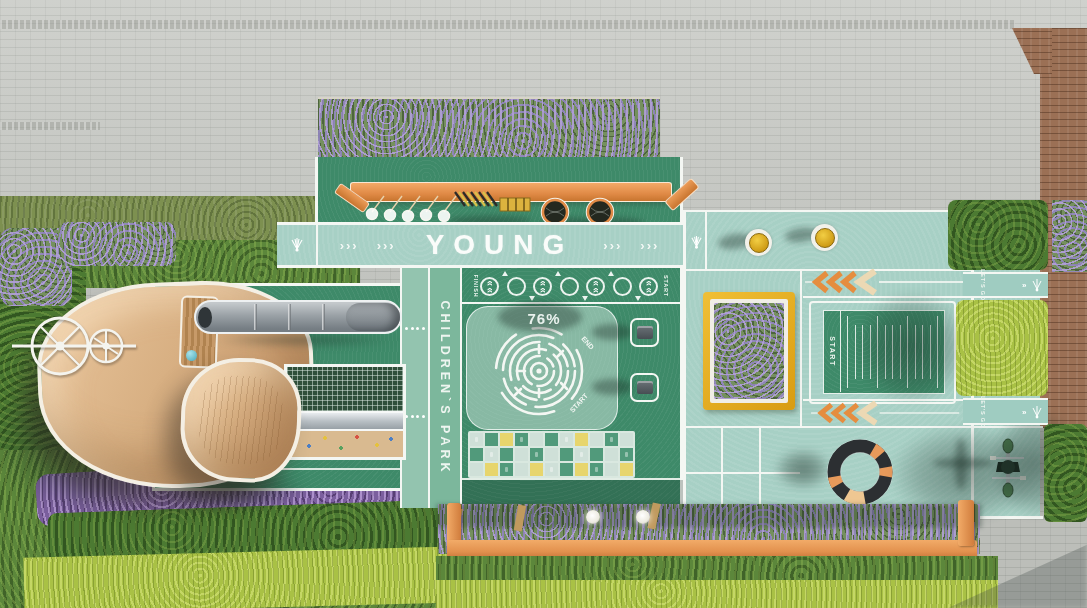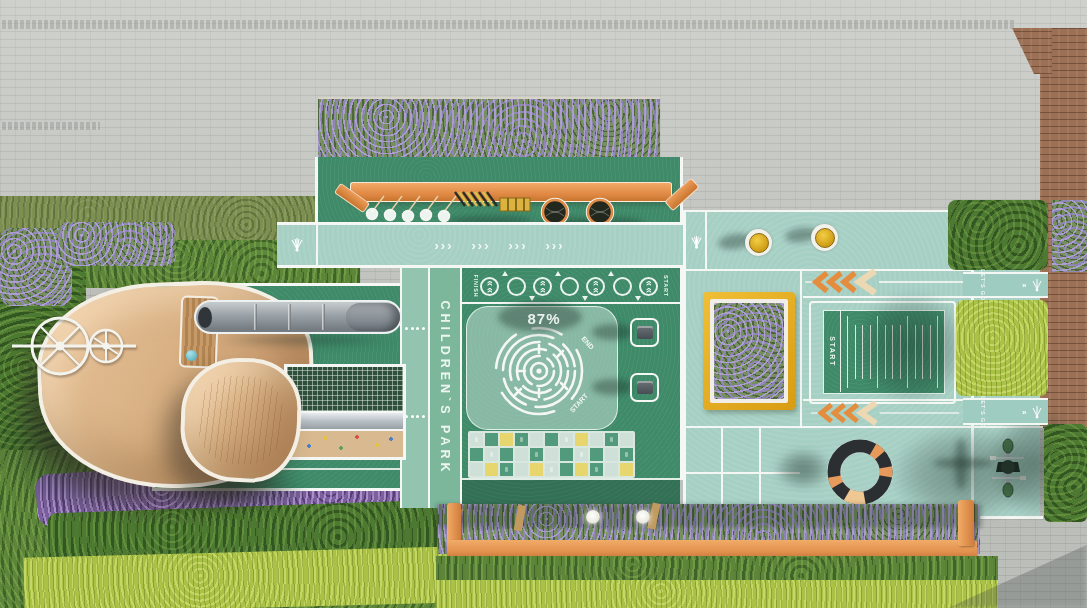--- a/index.html
+++ b/index.html
@@ -177,20 +177,21 @@
             <line x1="7" y1="12" x2="7" y2="1"></line>
           <line x1="7" y1="12" x2="9" y2="2"></line>
             <line x1="7" y1="12" x2="12" y2="3"></line>
         </g>
         <circle cx="7" cy="13" r="1.6" fill="#fff"></circle>
       </svg>
     </div>
     <div class="ab" style="left:41px;top:0;width:363px;height:40px;display:flex;align-items:center;justify-content:center;gap:18px">
       <span class="arrow-group">›››</span>
       <span class="arrow-group">›››</span>
+      <span class="young-label" style="margin:0 12px">YOUNG</span>
       <span class="arrow-group">›››</span>
       <span class="arrow-group">›››</span>
     </div>
   </div>
 
   <div class="ab court" style="left:152px;top:283px;width:278px;height:208px;border:3px solid var(--wl)">
     <div class="ab wl-line" style="left:0;top:182px;width:272px;height:2px;opacity:.85"></div>
   </div>
 
   <div class="ab" style="left:400px;top:268px;width:28px;height:240px;background:#93c4af;border-left:2px solid var(--wl)">
@@ -254,21 +255,21 @@
             <line x1="80" y1="44" x2="86" y2="38"></line>
           <line x1="44" y1="76" x2="38" y2="82"></line>
             <line x1="84" y1="70" x2="90" y2="76"></line>
         </g>
         <circle cx="62" cy="58" r="2.6" fill="#f4f7f3"></circle>
         <text x="104" y="26" font-size="7" font-weight="bold" fill="#f2f7f3" transform="rotate(48 104 26)">END</text>
         <text x="96" y="100" font-size="7" font-weight="bold" fill="#f2f7f3" transform="rotate(-48 96 100)">START</text>
       </svg>
     </div>
     <div class="ab hardshadow" style="left:36px;top:34px;width:84px;height:30px"></div>
-    <div class="ab maze-pct" style="left:50px;top:42px;width:64px">87%</div>
+    <div class="ab maze-pct" style="left:50px;top:42px;width:64px">76%</div>
 
     <div class="ab" id="checker" style="left:6px;top:163px;width:167px;height:47px">
         <div class="ck gl" style="background: rgb(207, 224, 216);"></div>
         <div class="ck" style="background: rgb(81, 154, 123);"></div>
         <div class="ck" style="background: rgb(231, 213, 109);"></div>
         <div class="ck gl" style="background: rgb(81, 154, 123);"></div>
         <div class="ck" style="background: rgb(207, 224, 216);"></div>
         <div class="ck" style="background: rgb(81, 154, 123);"></div>
         <div class="ck gl" style="background: rgb(207, 224, 216);"></div>
         <div class="ck" style="background: rgb(231, 213, 109);"></div>

